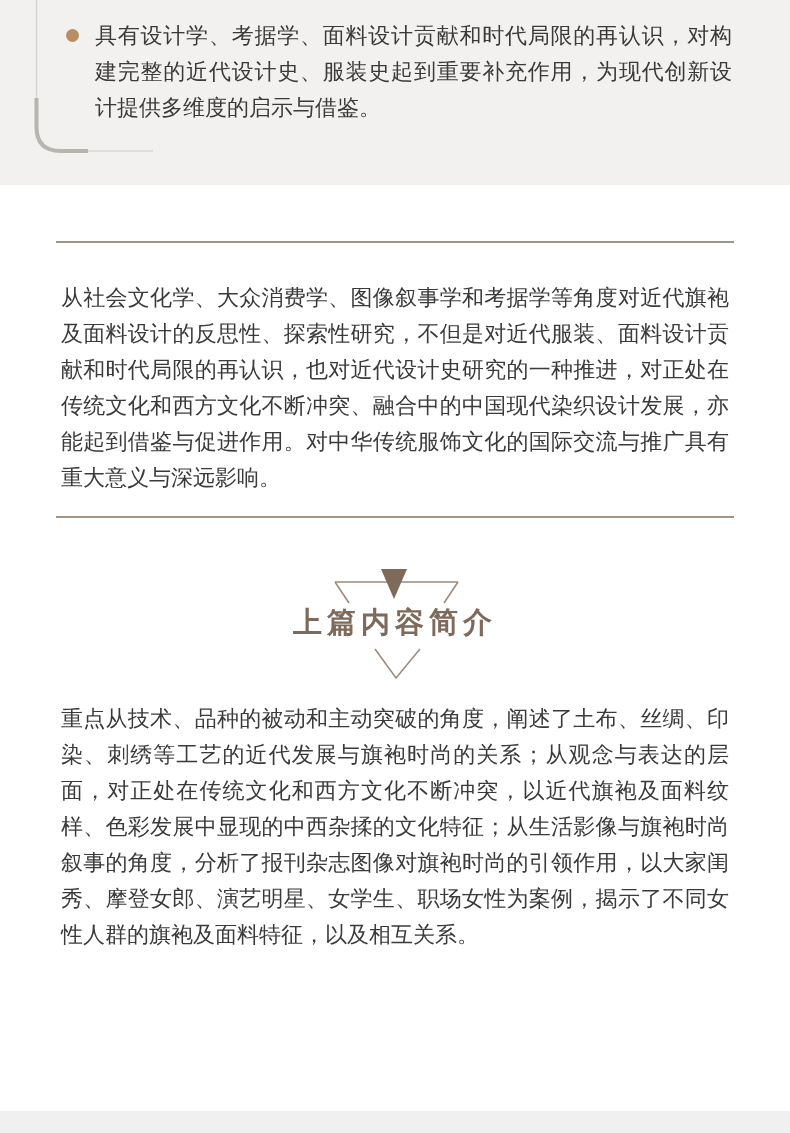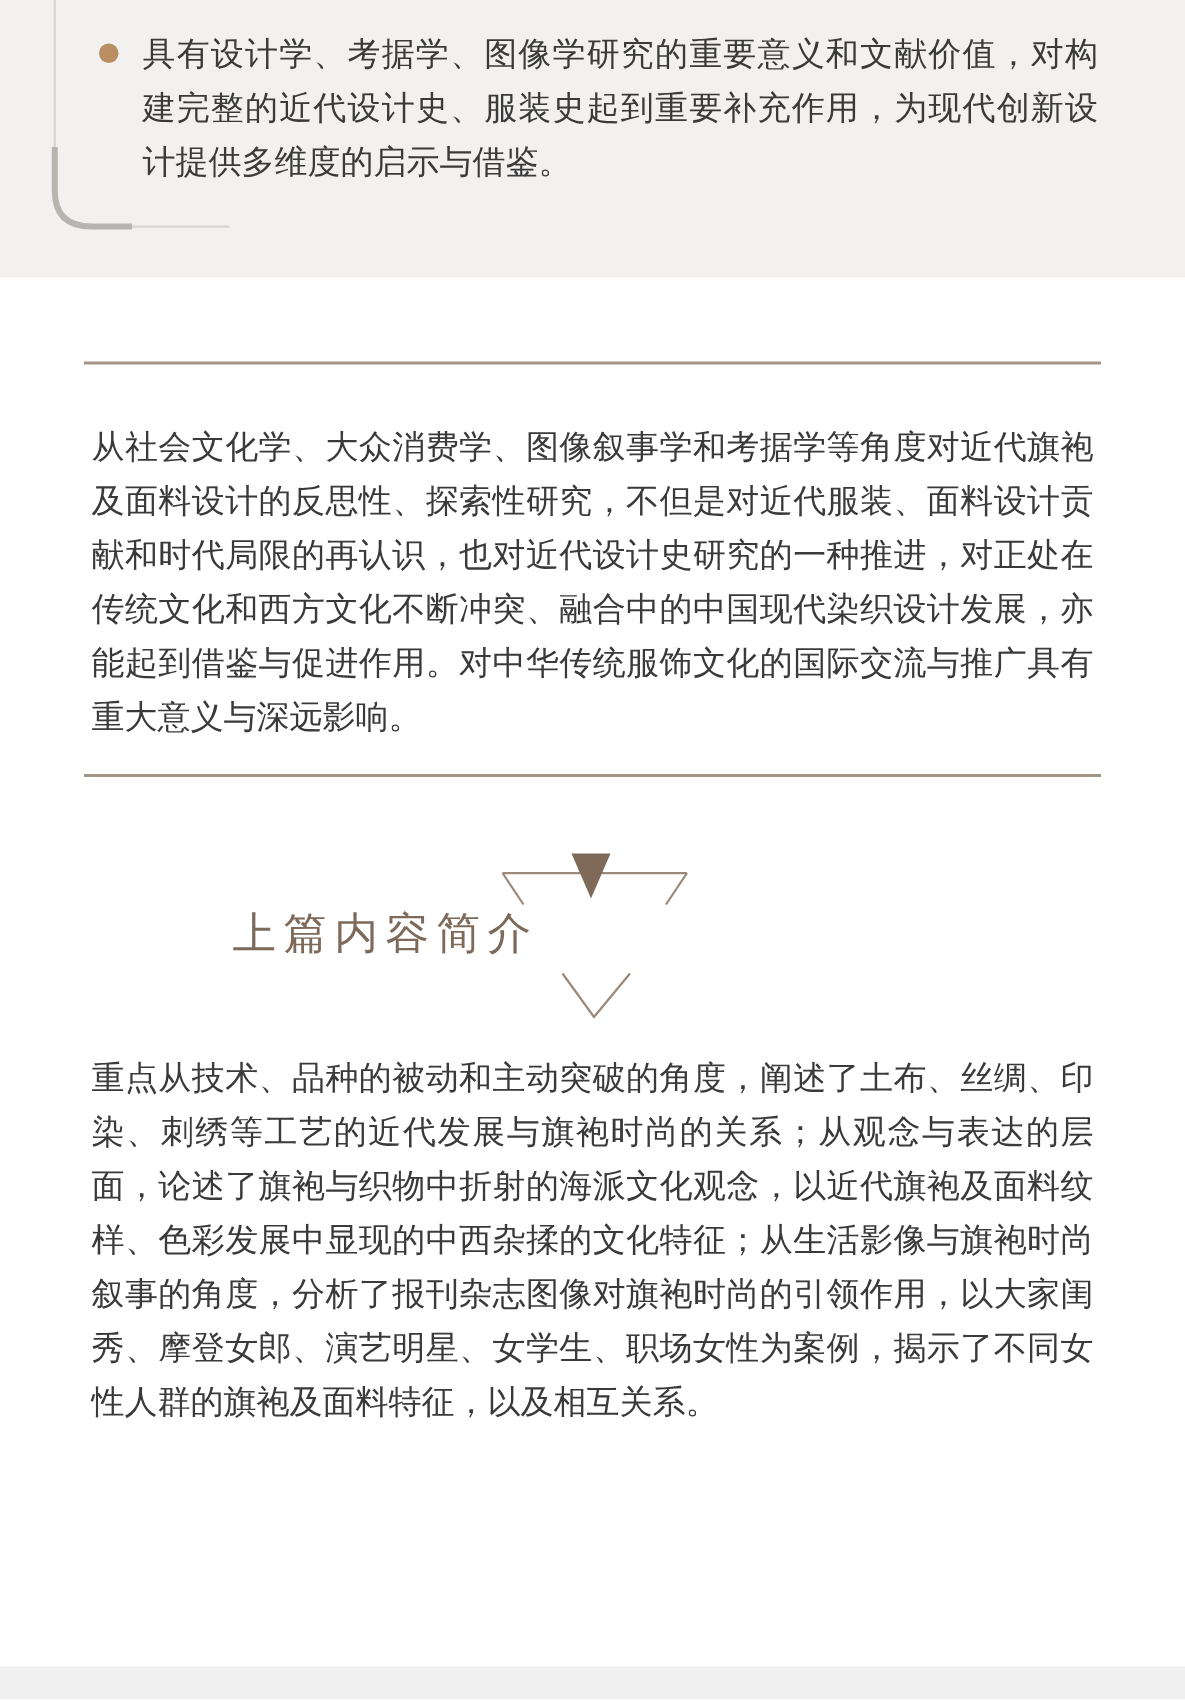--- a/index.html
+++ b/index.html
@@ -64,24 +64,24 @@
     height: 114px;
     margin: 49px auto 0;
   }
   .ornament-svg { display: block; }
   .section-title {
     position: absolute;
     top: 36px;
     left: 50%;
     transform: translateX(-50%);
     width: 480px;
-    text-align: left;
+    text-align: center;
     white-space: nowrap;
     font-family: "Liberation Serif", "DejaVu Serif", serif;
-    font-weight: 400;
+    font-weight: 700;
     font-size: 29px;
     letter-spacing: 5px;
     color: var(--title-text, #7e6a5b);
     background: transparent;
   }
   .bottom-band {
     position: absolute;
     left: 0;
     bottom: 0;
     width: 100%;
@@ -95,21 +95,21 @@
 <div class="page">
 
   <header class="top-section">
     <svg class="bracket-svg" width="170" height="165" viewBox="0 0 170 165" aria-hidden="true">
       <path d="M36.5 0 V100" fill="none" stroke="#d8d6d2" stroke-width="1.5"></path>
       <path d="M36.5 98 V127 Q36.5 151 61 151 H88" fill="none" stroke="#b7b5b0" stroke-width="4"></path>
       <path d="M88 151 H153" fill="none" stroke="#d8d6d2" stroke-width="1.5"></path>
     </svg>
     <div class="bullet-row">
       <span class="bullet-marker"></span>
-      <p class="bullet-text">具有设计学、考据学、图像学研究的重要意义和文献价值，对构建完整的近代设计史、服装史起到重要补充作用，为现代创新设计提供多维度的启示与借鉴。</p>
+      <p class="bullet-text">具有设计学、考据学、面料设计贡献和时代局限的再认识，对构建完整的近代设计史、服装史起到重要补充作用，为现代创新设计提供多维度的启示与借鉴。</p>
     </div>
   </header>
 
   <main class="content">
 
     <div class="divider divider-1"></div>
 
     <p class="para para-1">从社会文化学、大众消费学、图像叙事学和考据学等角度对近代旗袍及面料设计的反思性、探索性研究，不但是对近代服装、面料设计贡献和时代局限的再认识，也对近代设计史研究的一种推进，对正处在传统文化和西方文化不断冲突、融合中的中国现代染织设计发展，亦能起到借鉴与促进作用。对中华传统服饰文化的国际交流与推广具有重大意义与深远影响。</p>
 
     <div class="divider divider-2"></div>
@@ -119,19 +119,19 @@
         <path d="M15 15 H138" fill="none" stroke="#9b8a7c" stroke-width="1.5"></path>
         <path d="M15 15 L29 36" fill="none" stroke="#9b8a7c" stroke-width="1.5"></path>
         <path d="M138 15 L124 36" fill="none" stroke="#9b8a7c" stroke-width="1.5"></path>
         <path d="M55 82 L76 111 L100 82" fill="none" stroke="#9b8a7c" stroke-width="1.5"></path>
         <path d="M61 2 L87 2 L74 32 Z" fill="#7f6a59" stroke="none"></path>
       </svg>
       <div class="section-title">上篇内容简介</div>
     </div>
 
 
-    <p class="para para-3">重点从技术、品种的被动和主动突破的角度，阐述了土布、丝绸、印染、刺绣等工艺的近代发展与旗袍时尚的关系；从观念与表达的层面，论述了旗袍与织物中折射的海派文化观念，以近代旗袍及面料纹样、色彩发展中显现的中西杂揉的文化特征；从生活影像与旗袍时尚叙事的角度，分析了报刊杂志图像对旗袍时尚的引领作用，以大家闺秀、摩登女郎、演艺明星、女学生、职场女性为案例，揭示了不同女性人群的旗袍及面料特征，以及相互关系。</p>
+    <p class="para para-3">重点从技术、品种的被动和主动突破的角度，阐述了土布、丝绸、印染、刺绣等工艺的近代发展与旗袍时尚的关系；从观念与表达的层面，对正处在传统文化和西方文化不断冲突，以近代旗袍及面料纹样、色彩发展中显现的中西杂揉的文化特征；从生活影像与旗袍时尚叙事的角度，分析了报刊杂志图像对旗袍时尚的引领作用，以大家闺秀、摩登女郎、演艺明星、女学生、职场女性为案例，揭示了不同女性人群的旗袍及面料特征，以及相互关系。</p>
 
   </main>
 
   <footer class="bottom-band"></footer>
 
 </div>
 
 </body></html>

